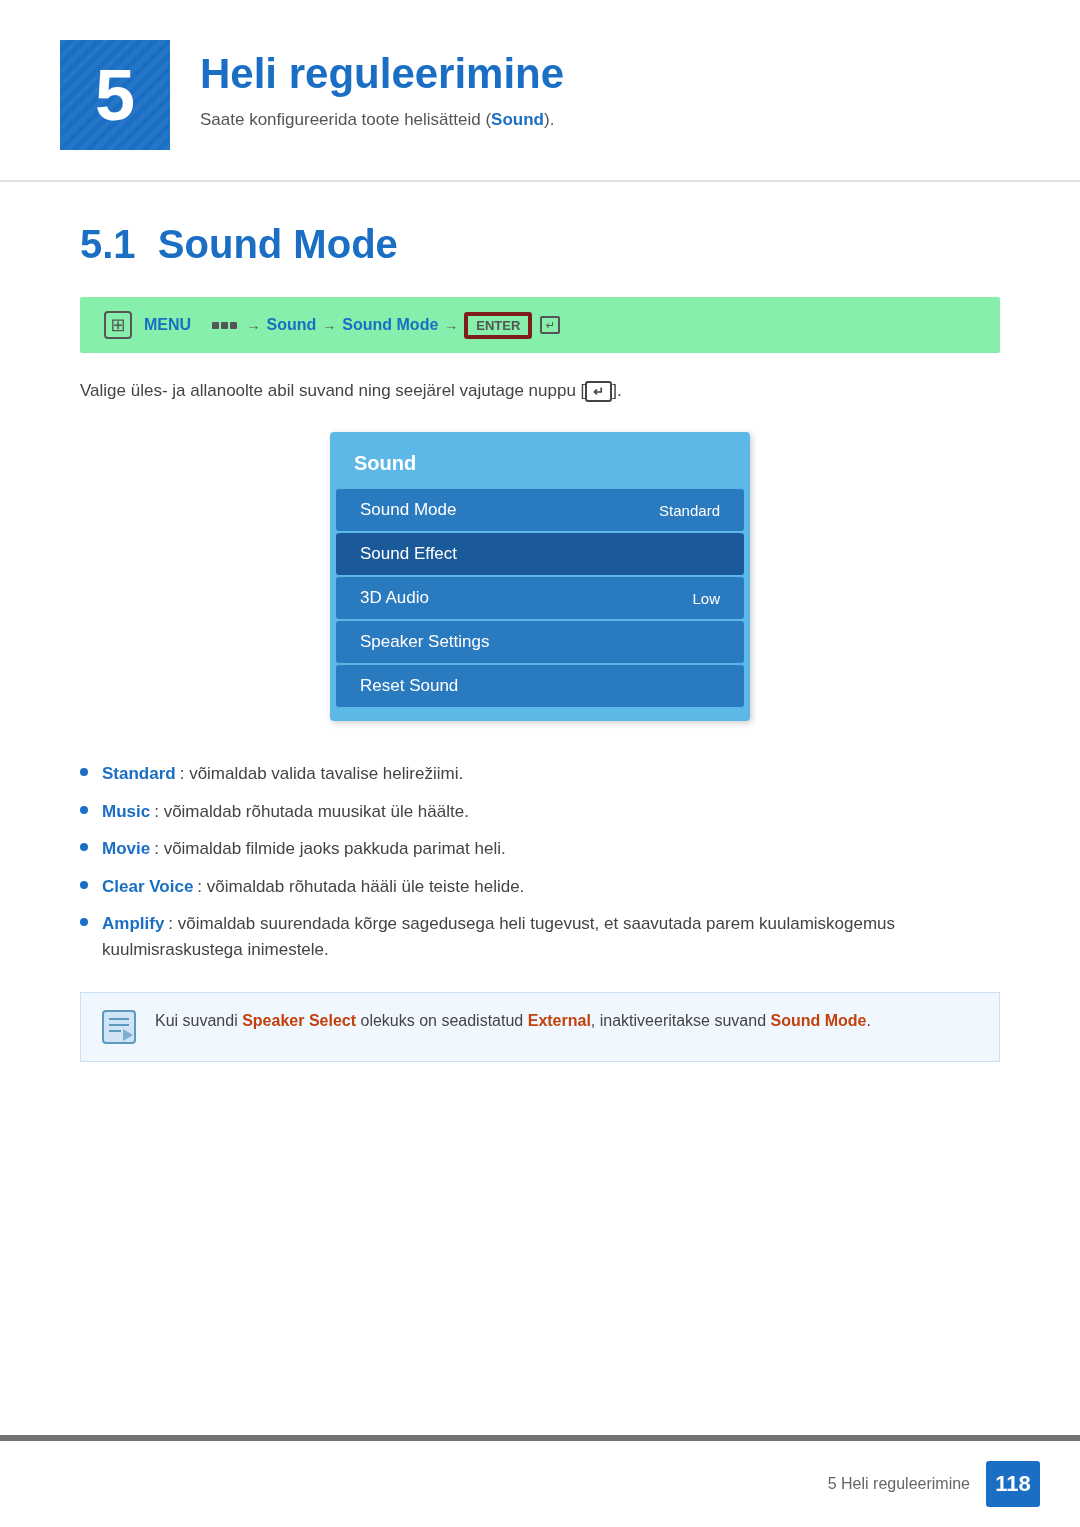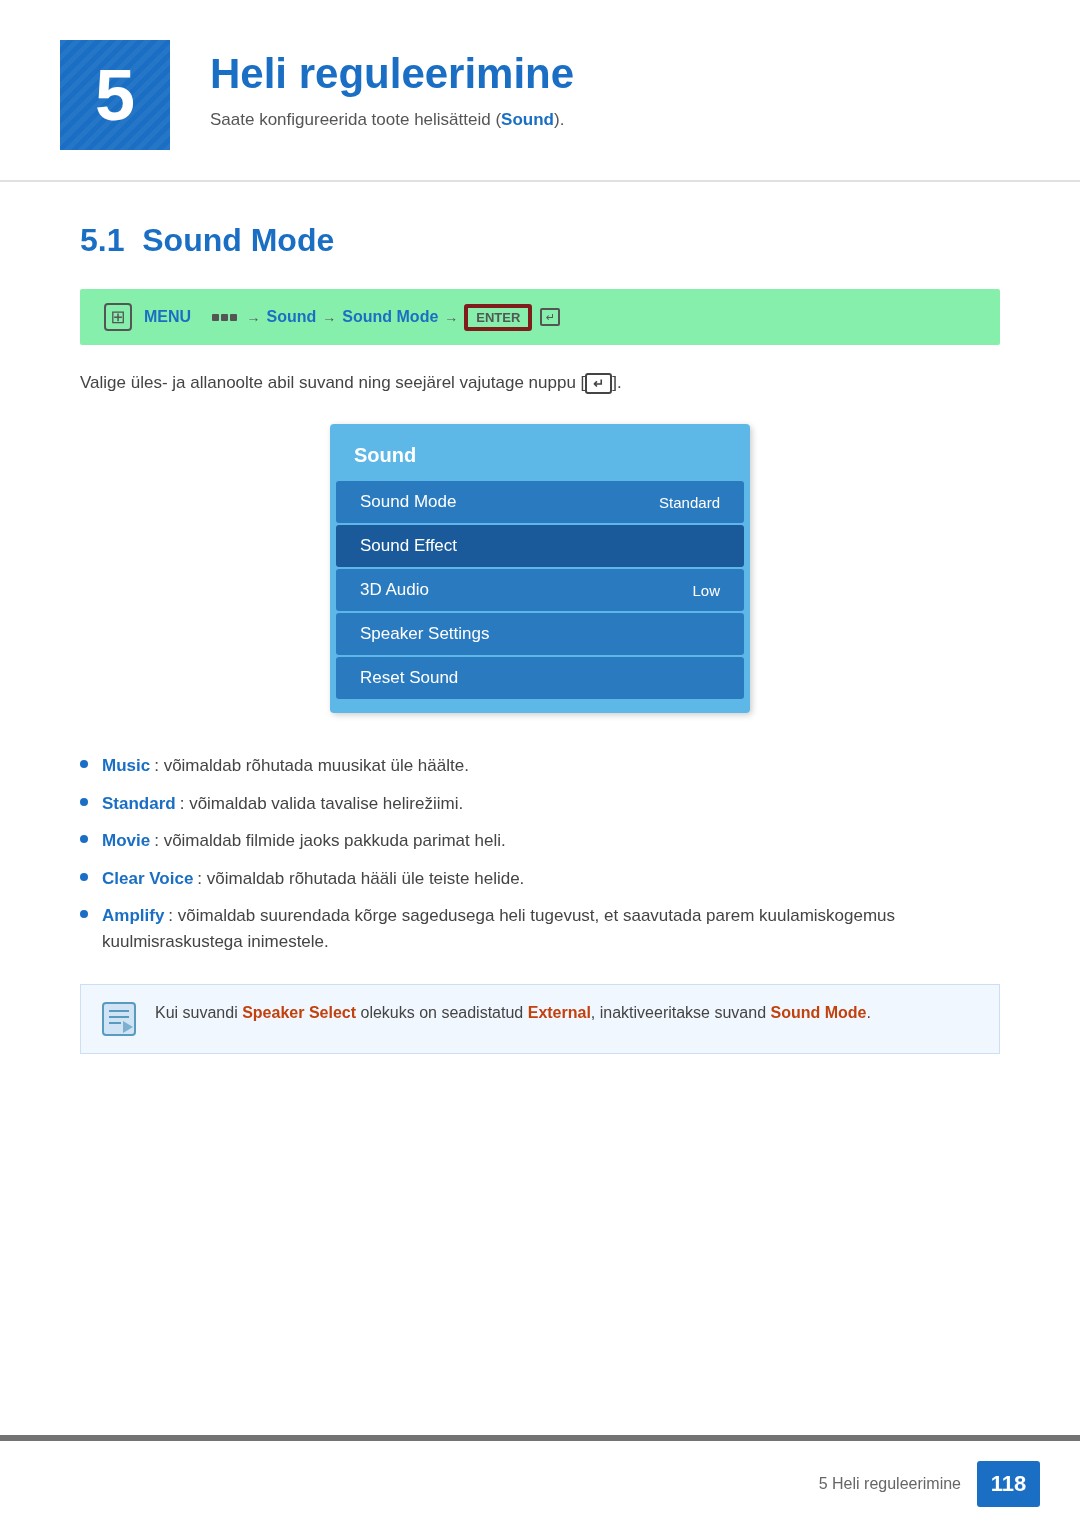--- a/index.html
+++ b/index.html
@@ -44,21 +44,21 @@
       background: repeating-linear-gradient(
         135deg,
         rgba(255,255,255,0.05) 0px,
         rgba(255,255,255,0.05) 5px,
         transparent 5px,
         transparent 10px
       );
     }
 
     .chapter-title-area {
-      padding-left: 40px;
+      padding-left: 30px;
       padding-top: 10px;
     }
 
     .chapter-title {
       font-size: 42px;
       font-weight: bold;
       color: #1a6fc4;
       margin-bottom: 12px;
     }
 
@@ -71,21 +71,21 @@
       color: #1a6fc4;
       font-weight: bold;
     }
 
     
     .section {
       padding: 0 80px;
     }
 
     .section-number {
-      font-size: 32px;
+      font-size: 40px;
       font-weight: bold;
       color: #1a6fc4;
       margin-bottom: 30px;
     }
 
     
     .menu-path {
       display: flex;
       align-items: center;
       background: #86efac;
@@ -278,21 +278,21 @@
       font-size: 16px;
       color: #666;
       margin-right: 16px;
     }
 
     .footer-page-num {
       background: #1a6fc4;
       color: white;
       font-size: 22px;
       font-weight: bold;
-      width: 63px;
+      width: 54px;
       height: 46px;
       display: flex;
       align-items: center;
       justify-content: center;
       border-radius: 3px;
     }
   </style>
 </head>
 <body>
 
@@ -359,25 +359,25 @@
     </div>
     <div class="sound-menu-item highlighted">
       <span>Reset Sound</span>
       <span class="item-value"></span>
     </div>
   </div>
 
   <ul class="bullet-list">
     <li>
       <span class="bullet-dot"></span>
-      <span><strong>Music</strong><span>: võimaldab rõhutada muusikat üle häälte.</span></span>
+      <span><strong>Standard</strong><span>: võimaldab valida tavalise helirežiimi.</span></span>
     </li>
     <li>
       <span class="bullet-dot"></span>
-      <span><strong>Standard</strong><span>: võimaldab valida tavalise helirežiimi.</span></span>
+      <span><strong>Music</strong><span>: võimaldab rõhutada muusikat üle häälte.</span></span>
     </li>
     <li>
       <span class="bullet-dot"></span>
       <span><strong>Movie</strong><span>: võimaldab filmide jaoks pakkuda parimat heli.</span></span>
     </li>
     <li>
       <span class="bullet-dot"></span>
       <span><strong>Clear Voice</strong><span>: võimaldab rõhutada hääli üle teiste helide.</span></span>
     </li>
     <li>

